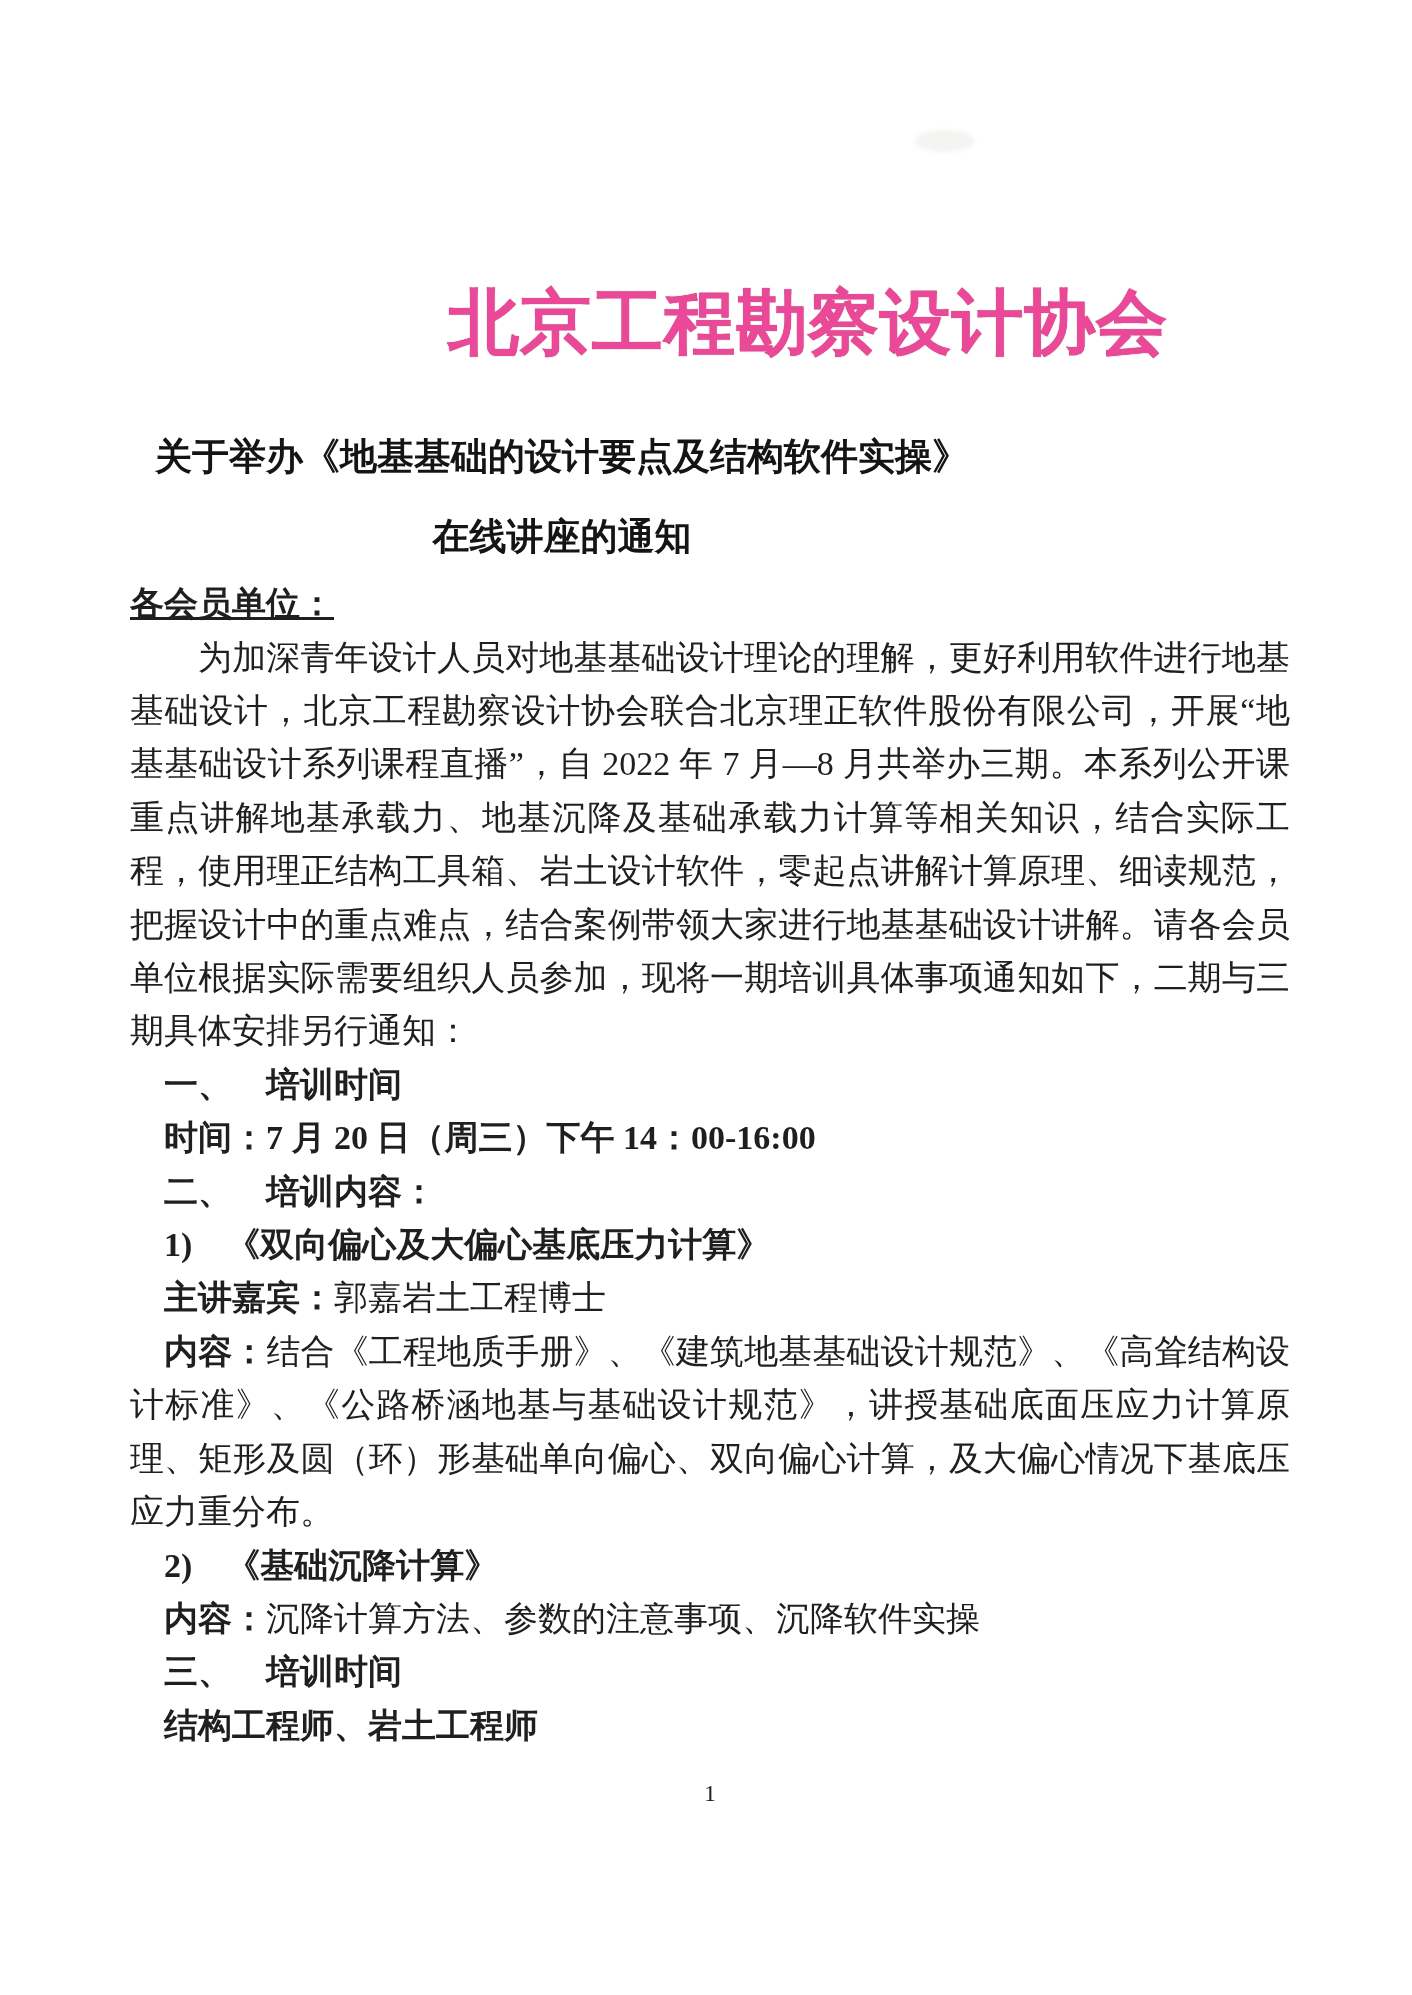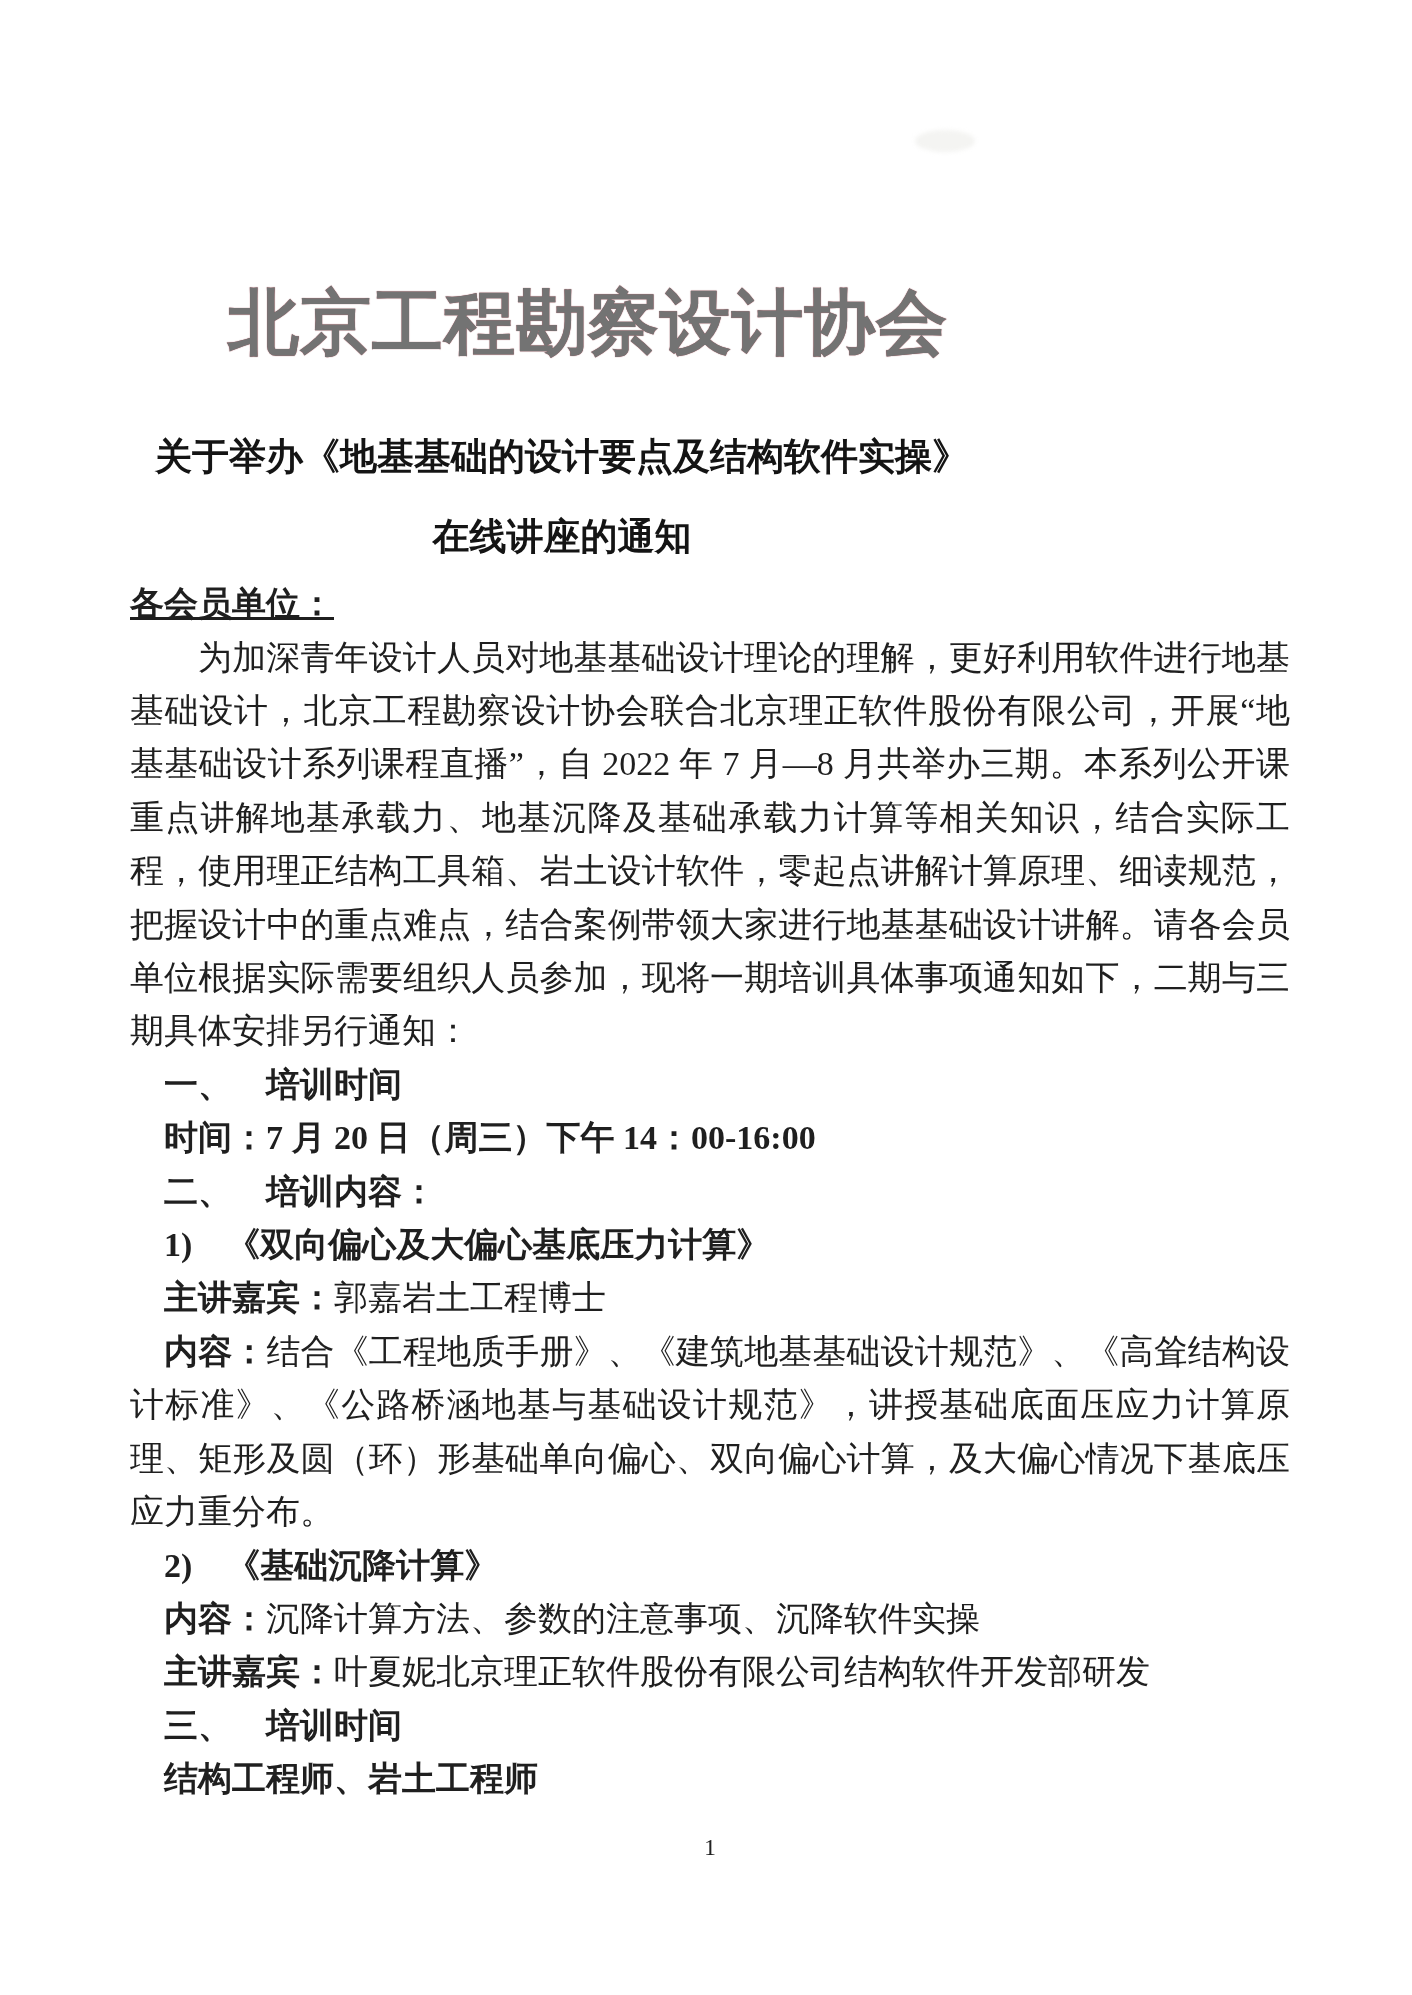--- a/index.html
+++ b/index.html
@@ -14,28 +14,28 @@
     margin: 0 auto;
     background: #ffffff;
     color: #1f1f1f;
     font-family: "Liberation Serif", serif;
     box-sizing: border-box;
     padding: 0 122px 0 130px;
     overflow: hidden;
   }
   .org-title {
     margin: 280px 0 0 0;
-    text-align: center;
+    text-align: right;
     transform: translateX(-122px);
     font-family: "Liberation Sans", sans-serif;
     font-weight: 700;
     font-size: 71px;
     line-height: 1.2;
     letter-spacing: 1px;
-    color: #737373;
+    color: #ec4899;
     text-shadow: 0 0 1px #8e2f3a;
     white-space: nowrap;
   }
   .doc-title {
     margin-top: 52px;
     text-align: center;
     transform: translateX(-148px);
     font-weight: 700;
     font-size: 37px;
     color: #141414;
@@ -104,21 +104,20 @@
   <p class="body-text bold indent1">1)　《双向偏心及大偏心基底压力计算》</p>
 
   <p class="body-text indent1"><span class="bold">主讲嘉宾：</span><span>郭嘉岩土工程博士</span></p>
 
   <p class="body-text justify indent1"><span class="bold">内容：</span><span>结合《工程地质手册》、《建筑地基基础设计规范》、《高耸结构设计标准》、《公路桥涵地基与基础设计规范》，讲授基础底面压应力计算原理、矩形及圆（环）形基础单向偏心、双向偏心计算，及大偏心情况下基底压应力重分布。</span></p>
 
   <p class="body-text bold indent1">2)　《基础沉降计算》</p>
 
   <p class="body-text indent1"><span class="bold">内容：</span><span>沉降计算方法、参数的注意事项、沉降软件实操</span></p>
 
-  <p class="body-text indent1"><span class="bold">主讲嘉宾：</span><span>叶夏妮北京理正软件股份有限公司结构软件开发部研发</span></p>
 
   <p class="body-text bold indent1">三、　培训时间</p>
 
   <p class="body-text bold indent1">结构工程师、岩土工程师</p>
 
   <div class="page-number">1</div>
 
 </div>
 
 </body></html>

